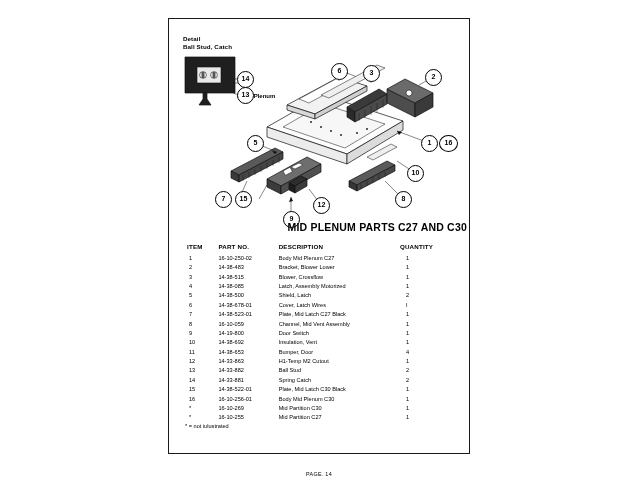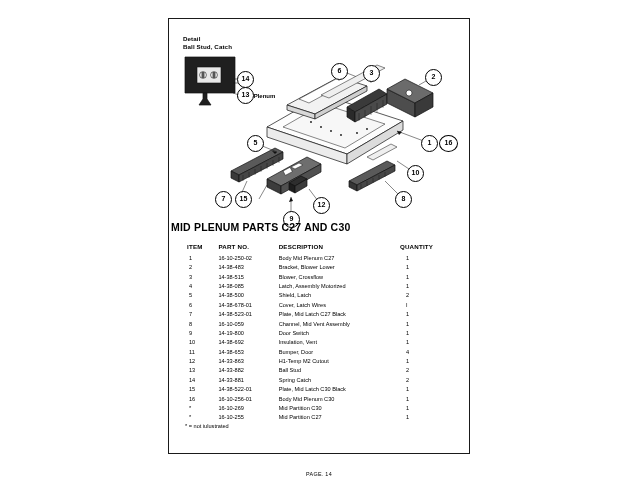--- a/index.html
+++ b/index.html
@@ -57,21 +57,21 @@
     line-height: 8px;
     letter-spacing: 0.1px;
   }
 
   
   .title {
     position: absolute;
     left: 0;
     top: 200px;
     width: 296px;
-    text-align: left;
+    text-align: right;
     font-size: 10.5px;
     font-weight: bold;
     color: #000;
     letter-spacing: 0.2px;
   }
 
   
   .table-wrap {
     position: absolute;
     left: 14px;

